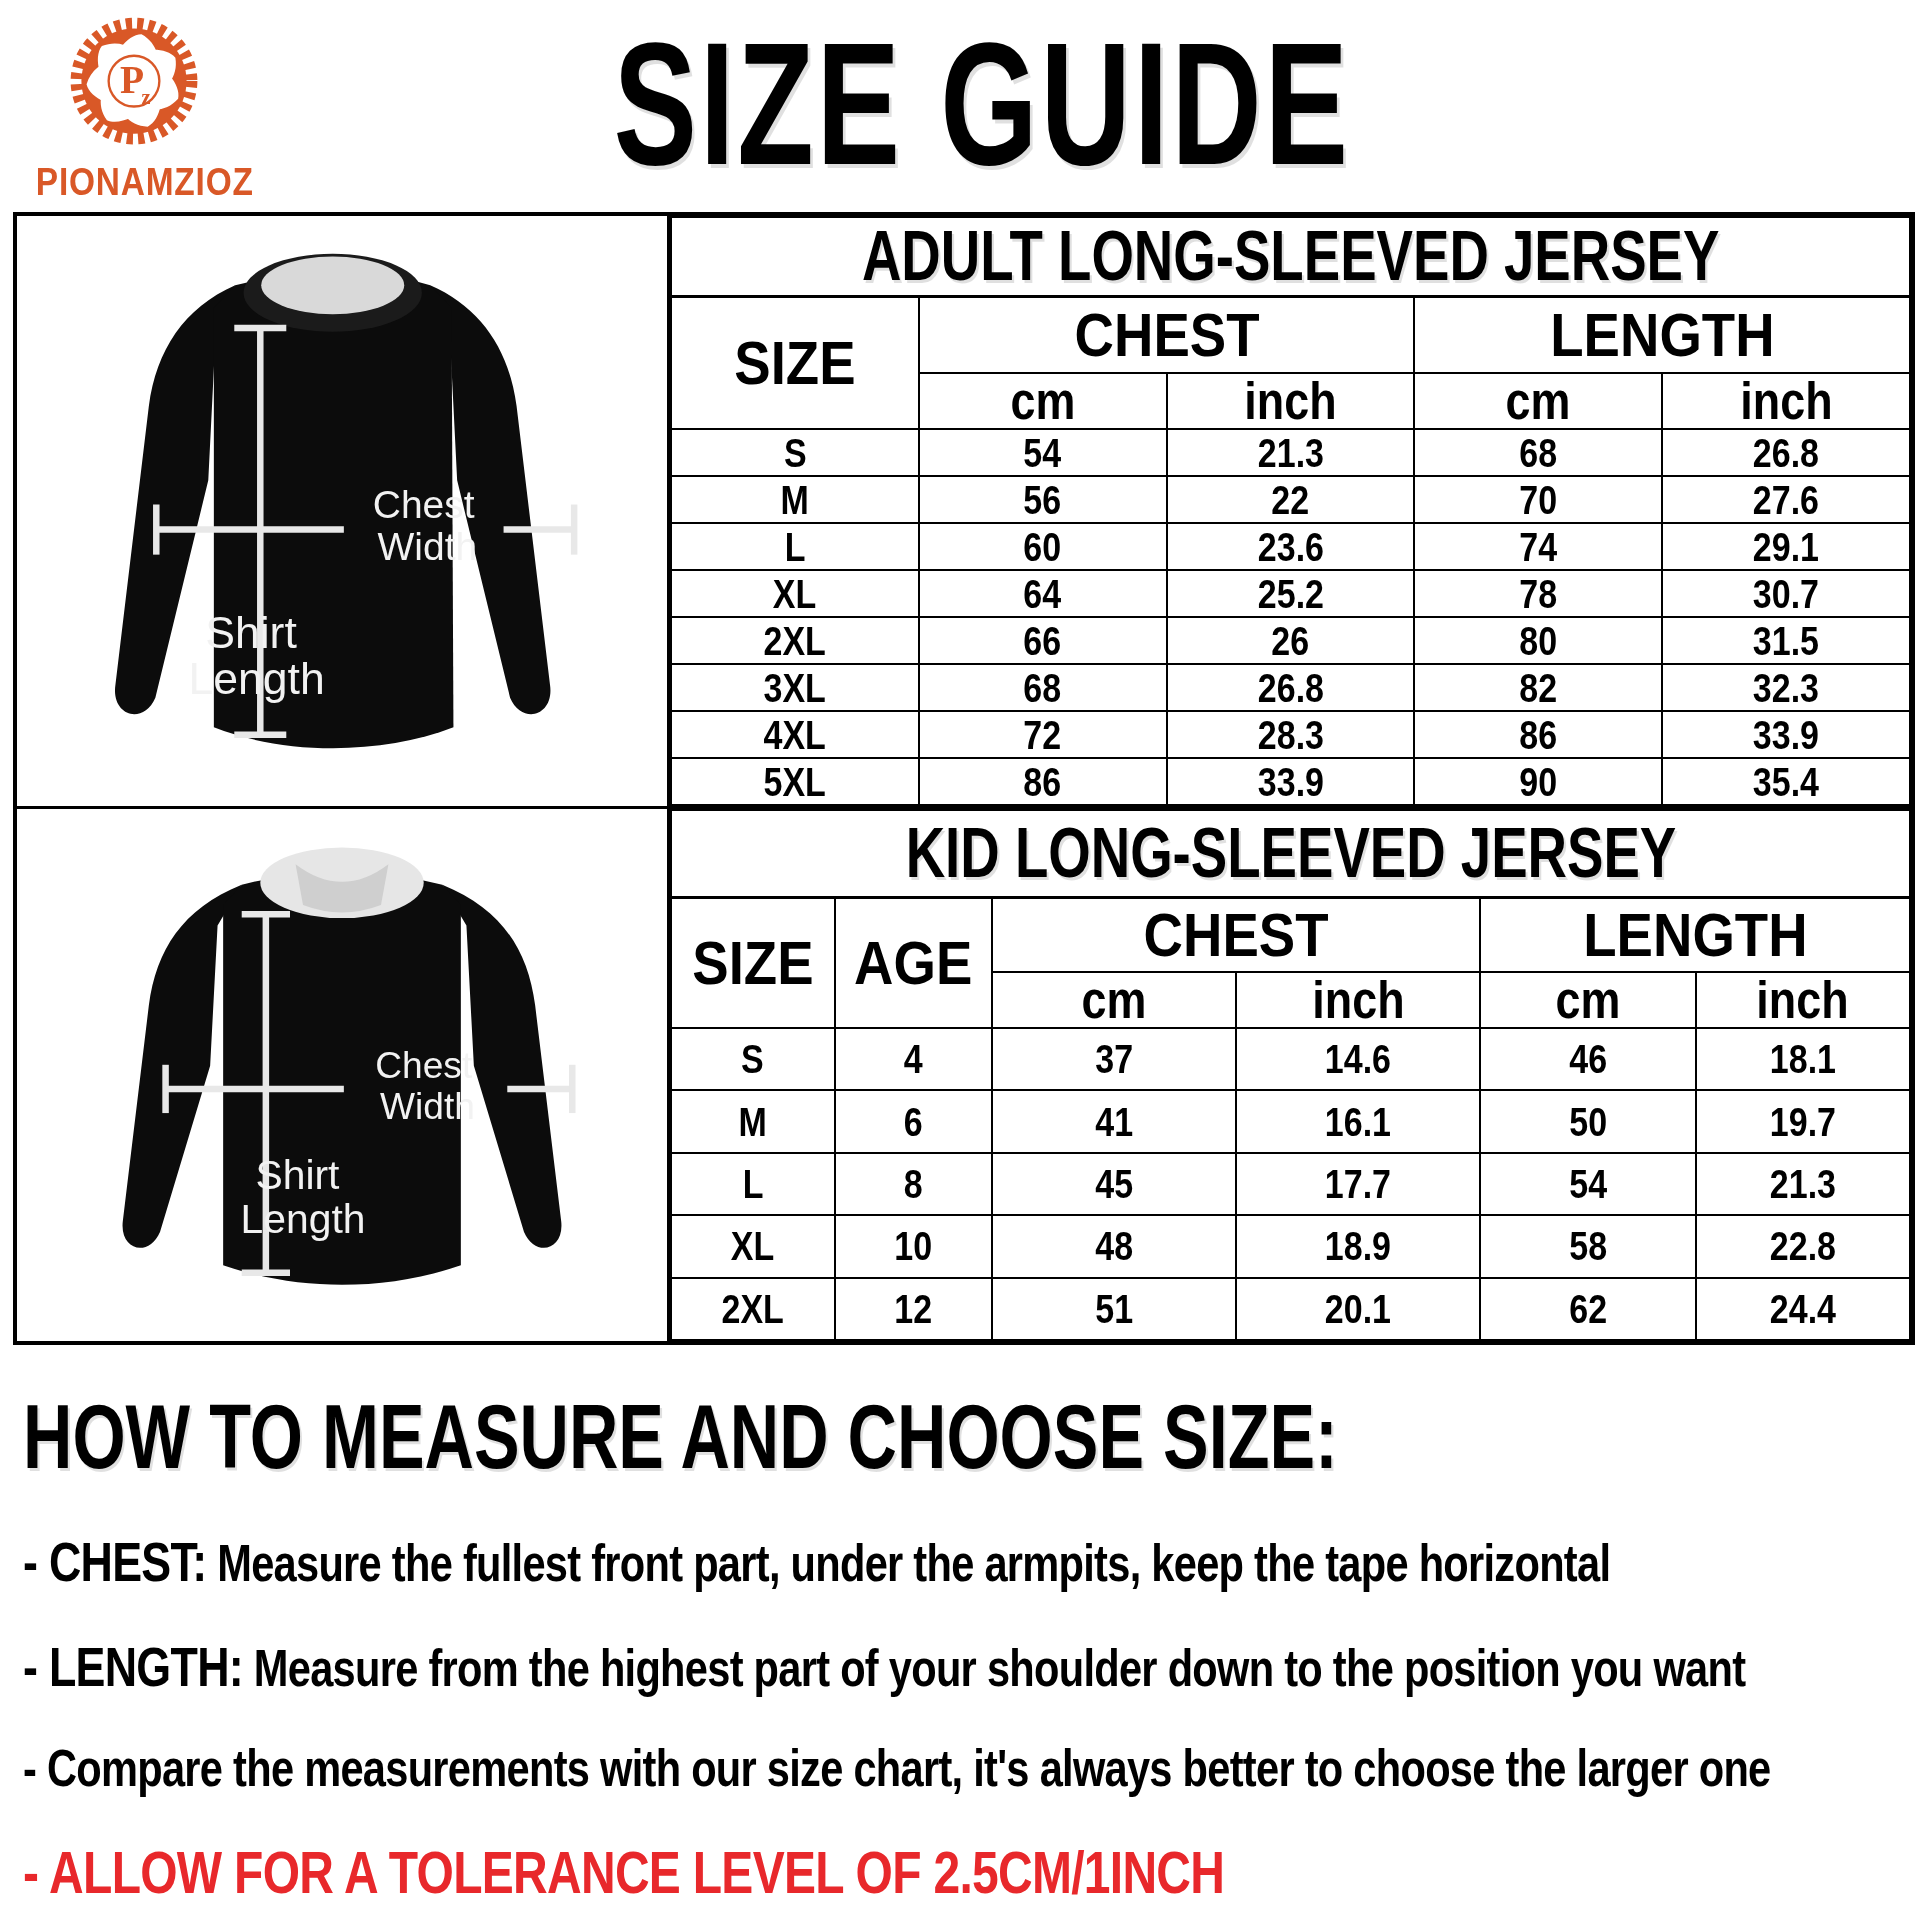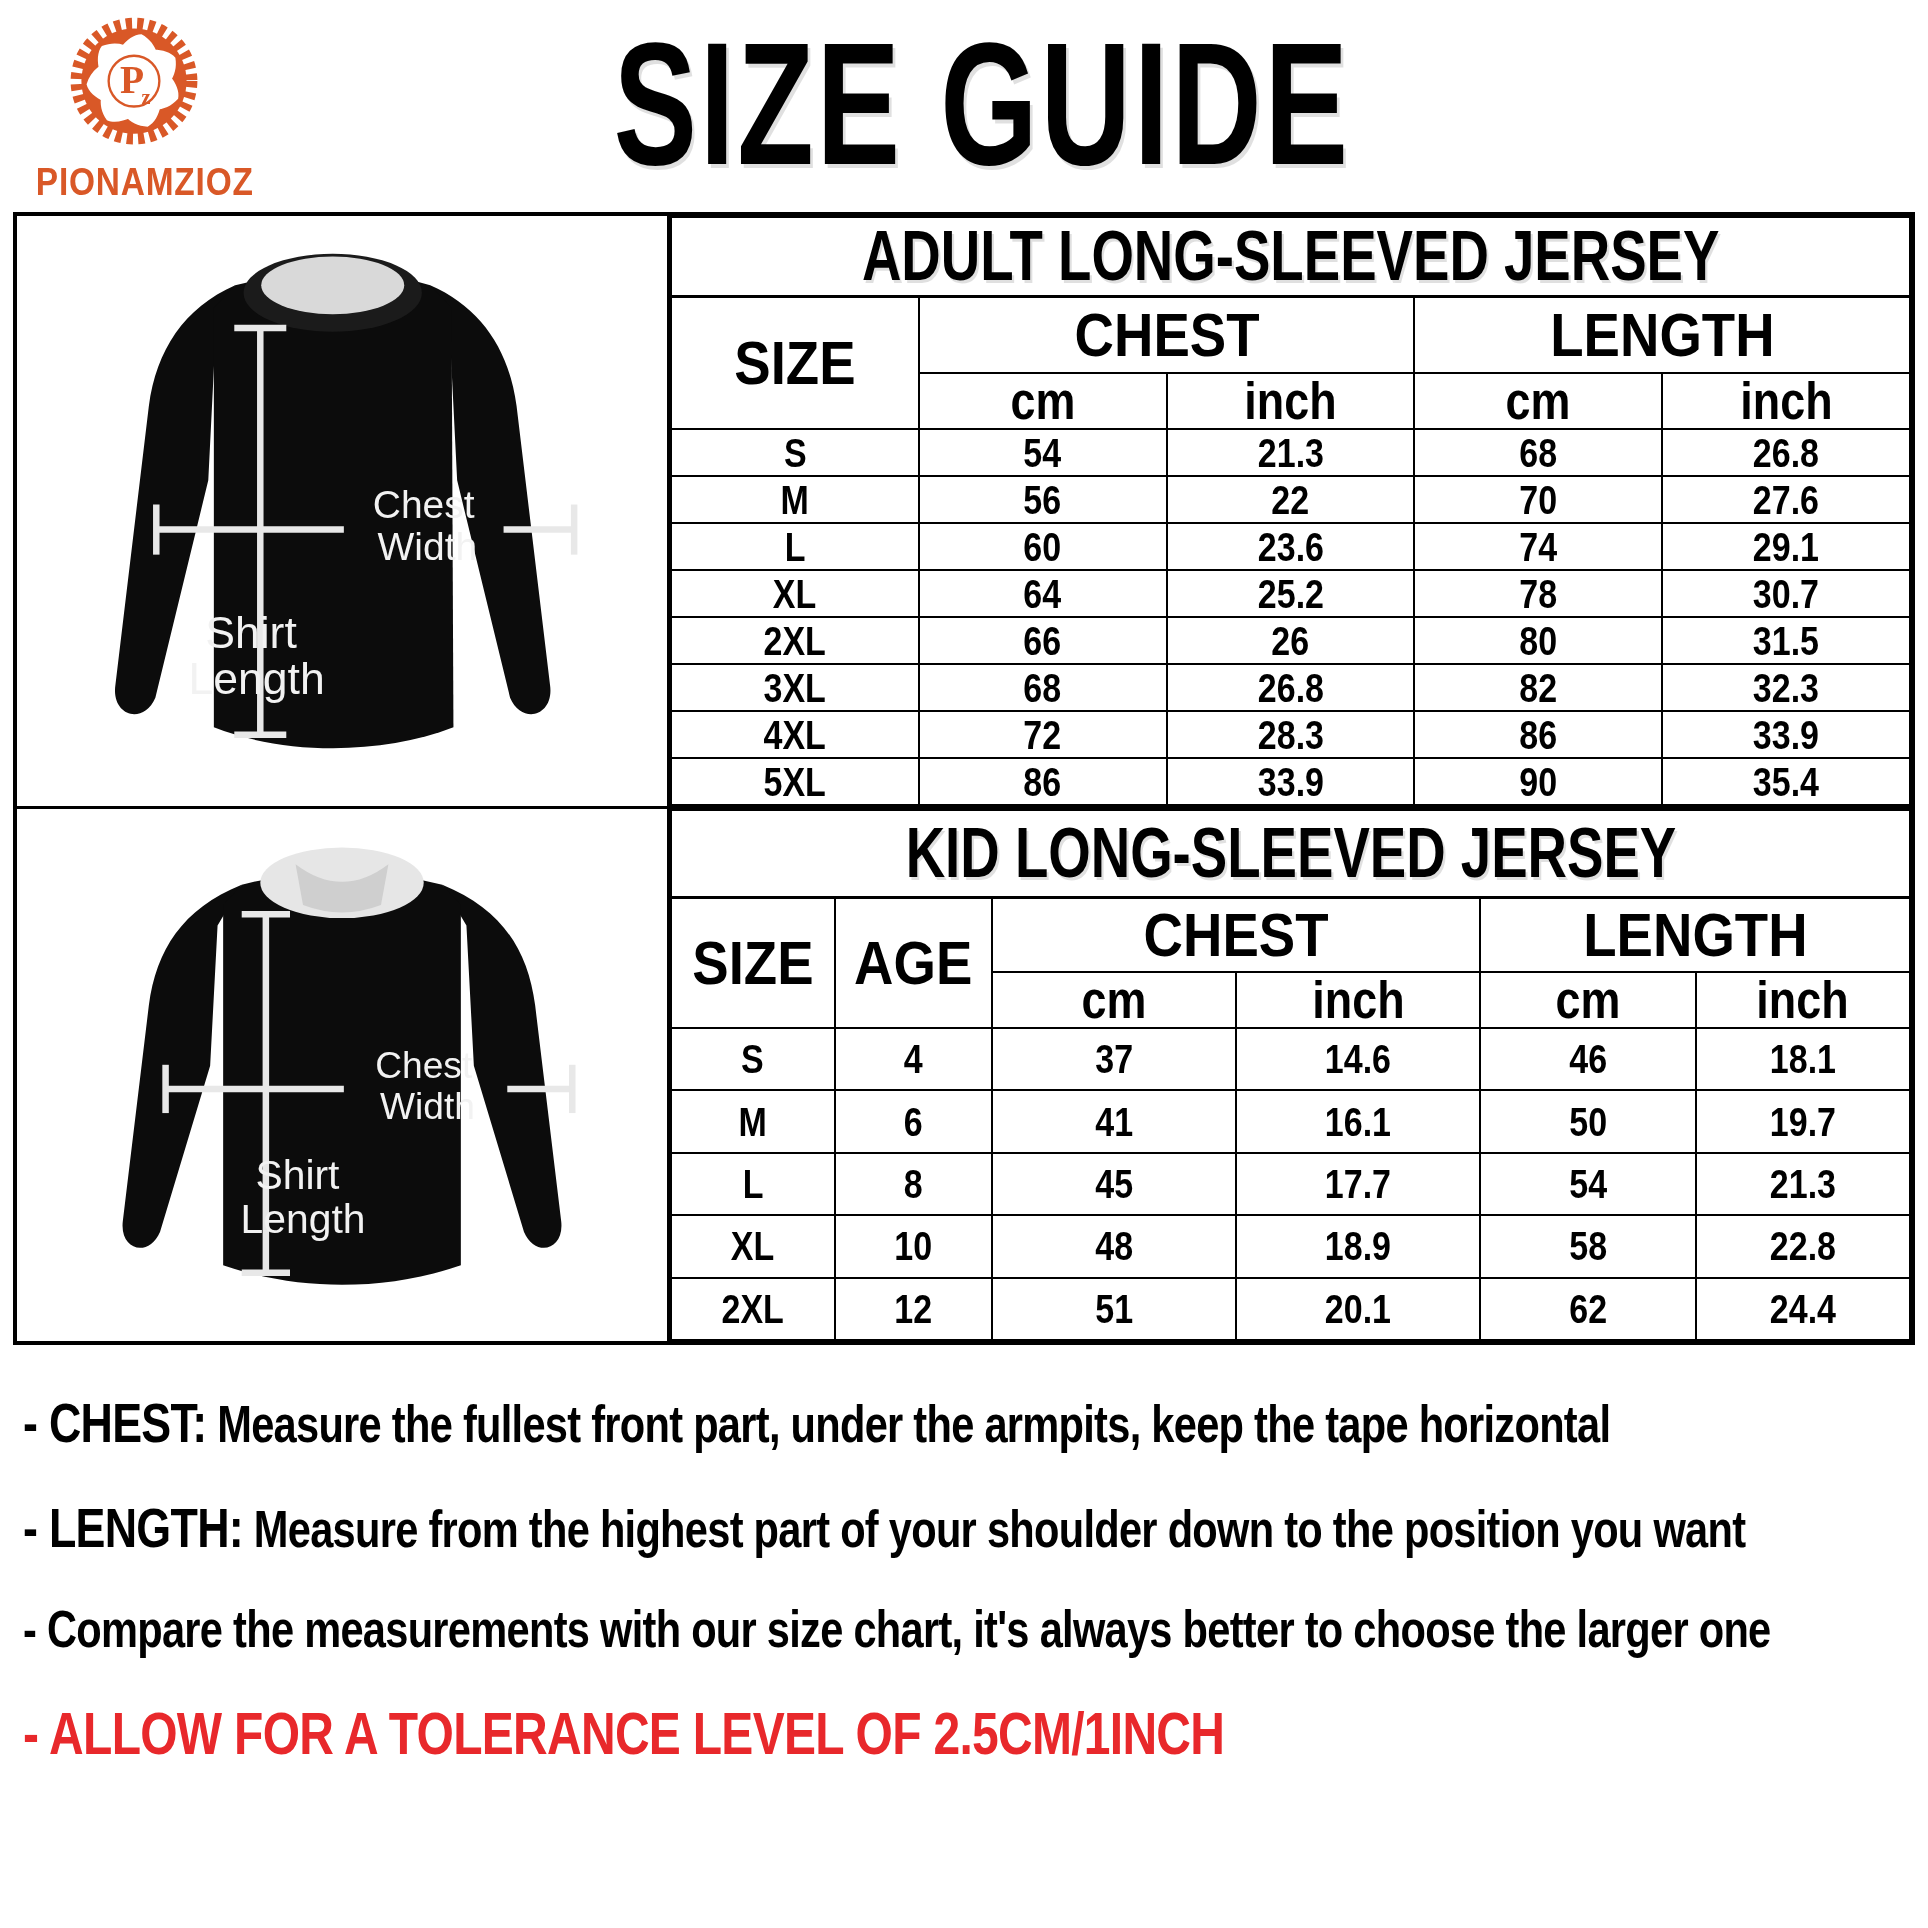--- a/index.html
+++ b/index.html
@@ -284,20 +284,21 @@
         <td><span class="cnum">20.1</span></td>
         <td><span class="cnum">62</span></td>
         <td><span class="cnum">24.4</span></td>
       </tr>
     </tbody>
       </table>
   </div>
 </div>
 
 <div class="instructions">
+  <div><span class="instr-heading">HOW TO MEASURE AND CHOOSE SIZE:</span></div>
   <div class="instr-line">
     <span class="blabel">- CHEST:</span><span class="btext"> Measure the fullest front part, under the armpits, keep the tape horizontal</span>
   </div>
   <div class="instr-line">
     <span class="blabel">- LENGTH:</span><span class="btext"> Measure from the highest part of your shoulder down to the position you want</span>
   </div>
   <div class="instr-line">
     <span class="btext">- Compare the measurements with our size chart, it's always better to choose the larger one</span>
   </div>
   <div class="instr-line alert">

